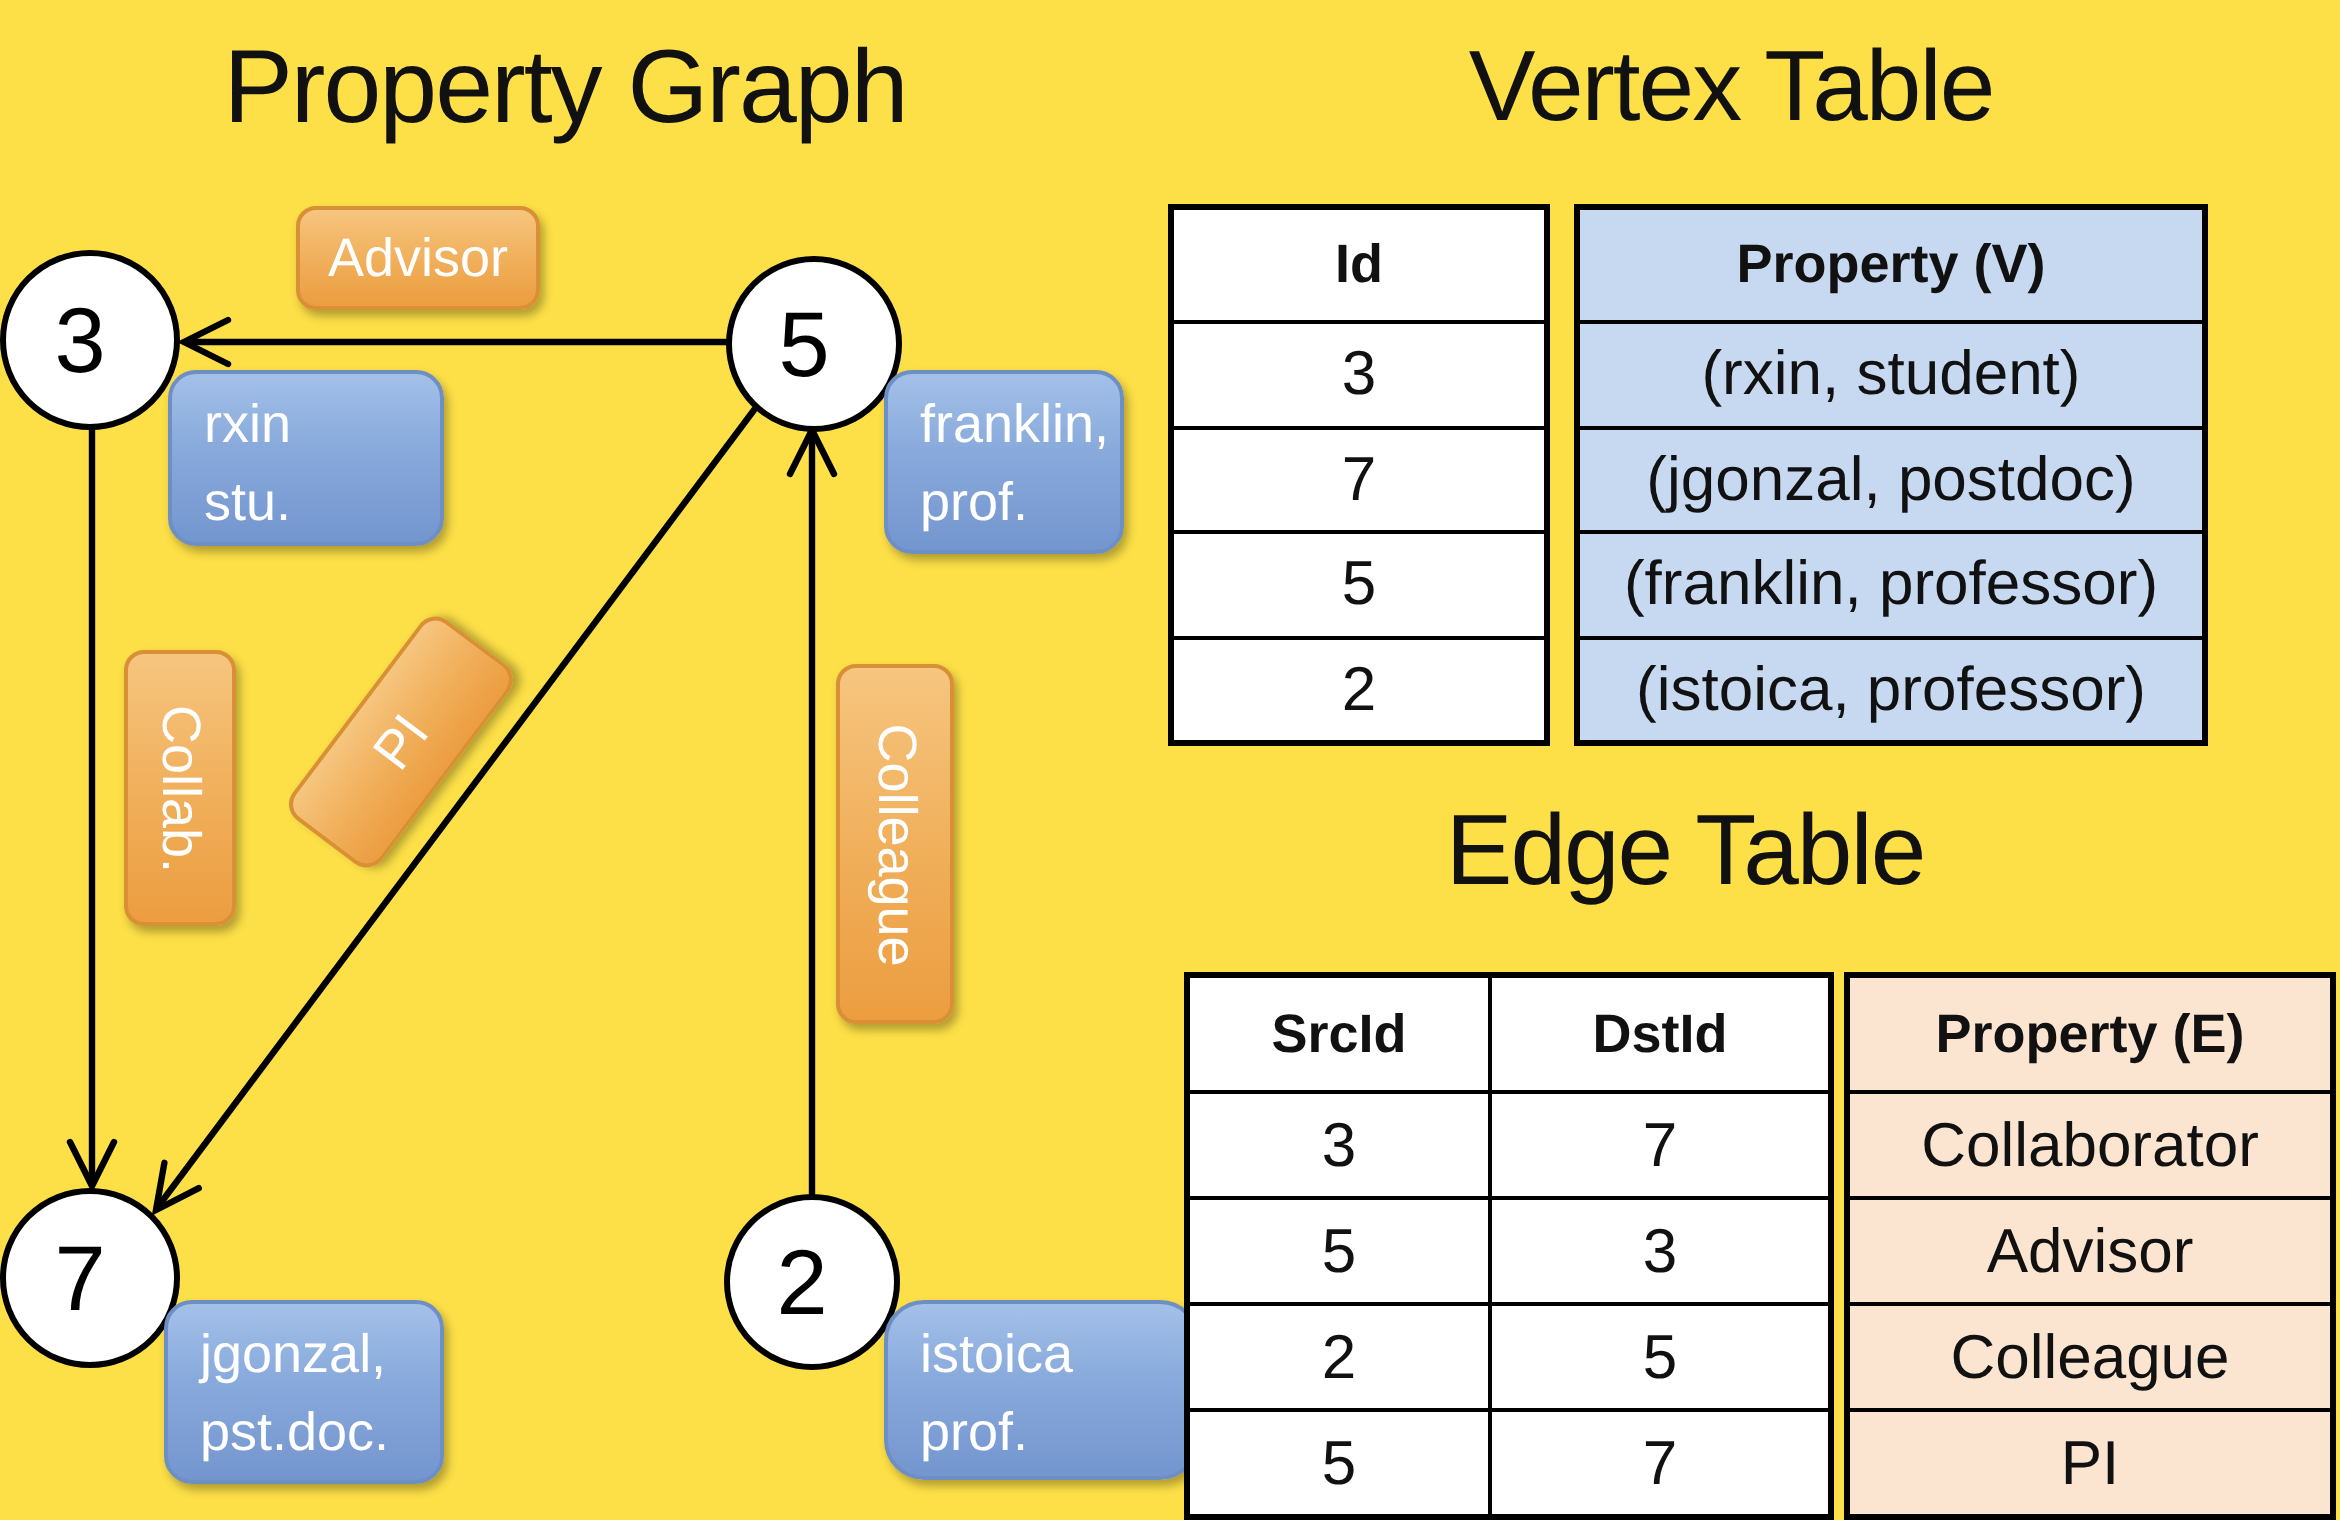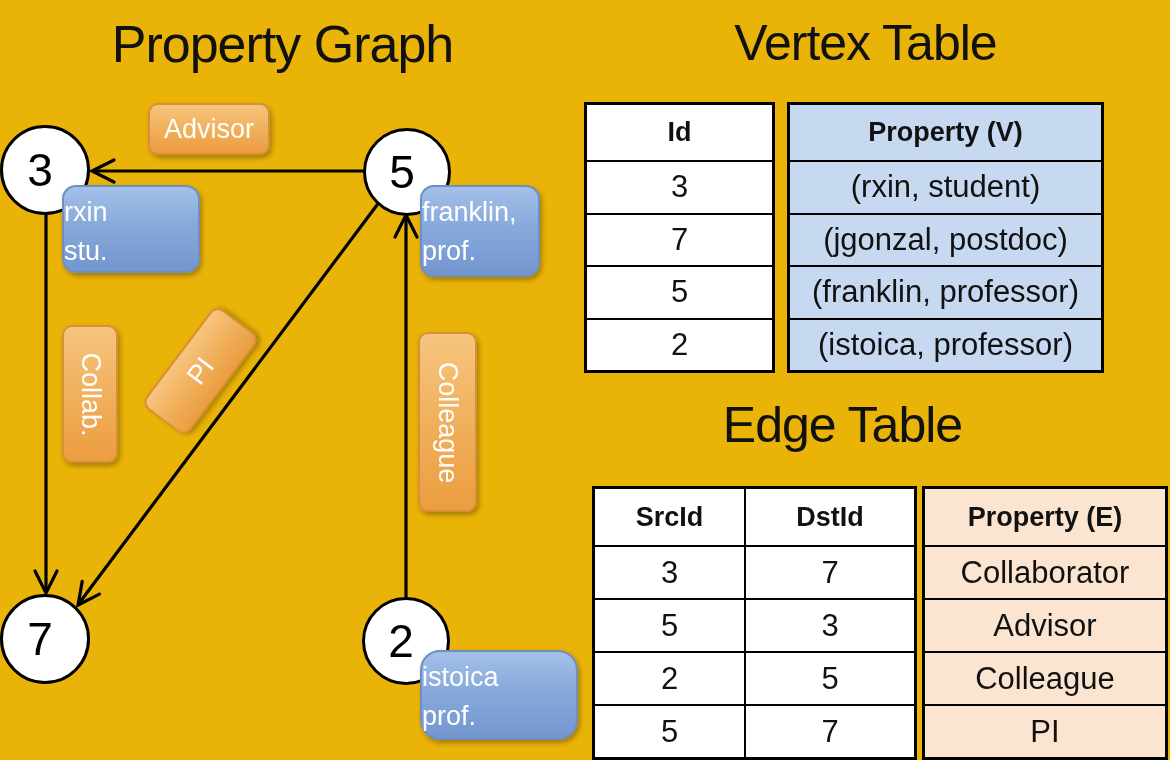--- a/index.html
+++ b/index.html
@@ -1,17 +1,17 @@
 <!DOCTYPE html>
 <html><head>
 <meta charset="utf-8">
 <style>
   html,body{margin:0;padding:0;background:#fff;}
   .stage{
-    position:relative;width:1170px;height:760px;background:#eab308;
+    position:relative;width:1170px;height:760px;background:#fde047;
     font-family:"Liberation Sans",sans-serif;overflow:hidden;
   }
   .title{
     position:absolute;text-align:center;color:#111;
     letter-spacing:-1px;font-weight:400;white-space:nowrap;
   }
   .pg-title{left:0;top:14px;width:565px;font-size:52px;}
   .vt-title{left:563px;top:14px;width:605px;font-size:50px;}
   .et-title{left:540px;top:396px;width:605px;font-size:50px;}
   svg.edges{position:absolute;left:0;top:0;}
@@ -19,21 +19,21 @@
   .node{
     position:absolute;border:3.5px solid #000;border-radius:50%;background:#fff;
     display:flex;align-items:center;justify-content:center;
     font-size:46px;color:#000;box-sizing:border-box;
   }
   .node span{transform:translateX(-5px);}
   .vlabel{
     position:absolute;border-radius:14px;box-sizing:border-box;
     background:linear-gradient(180deg,#a3c0e8 0%,#87a9db 45%,#7496cf 100%);
     border:2px solid #6d8fc4;box-shadow:2px 3px 5px rgba(0,0,0,0.30);
-    color:#fff;font-size:27px;line-height:1.45;padding:6px 8px 0 0;
+    color:#fff;font-size:27px;line-height:1.45;padding:6px 8px 0 16px;margin-left:22px;
   }
   .vlabel .line{display:block;}
   .elabel{
     position:absolute;border-radius:10px;box-sizing:border-box;
     background:linear-gradient(180deg,#f6c57f 0%,#f0ae59 55%,#ec9d40 100%);
     border:2px solid #d98f35;box-shadow:2px 3px 5px rgba(0,0,0,0.30);
     color:#fff;font-size:27px;display:flex;align-items:center;justify-content:center;
   }
   .elabel .vtext{transform:rotate(90deg);white-space:nowrap;}
   .elabel.rot{transform:rotate(-53deg);}
@@ -83,20 +83,24 @@
     </div>
 
   <div class="vlabel" style="left:62px;top:185px;width:138px;height:88px;">
     <span class="line">rxin</span>
     <span class="line">stu.</span>
   </div>
   <div class="vlabel" style="left:420px;top:185px;width:120px;height:92px;">
     <span class="line">franklin,</span>
     <span class="line">prof.</span>
   </div>
+  <div class="vlabel" style="left:60px;top:650px;width:140px;height:92px;">
+    <span class="line">jgonzal,</span>
+    <span class="line">pst.doc.</span>
+  </div>
   <div class="vlabel" style="left:420px;top:650px;width:158px;height:90px;border-radius:20px;">
     <span class="line">istoica</span>
     <span class="line">prof.</span>
   </div>
 
   <div class="elabel" style="left:148px;top:103px;width:122px;height:52px;">
     <span>Advisor</span>
   </div>
   <div class="elabel" style="left:62px;top:325px;width:56px;height:138px;">
     <span class="vtext">Collab.</span>

